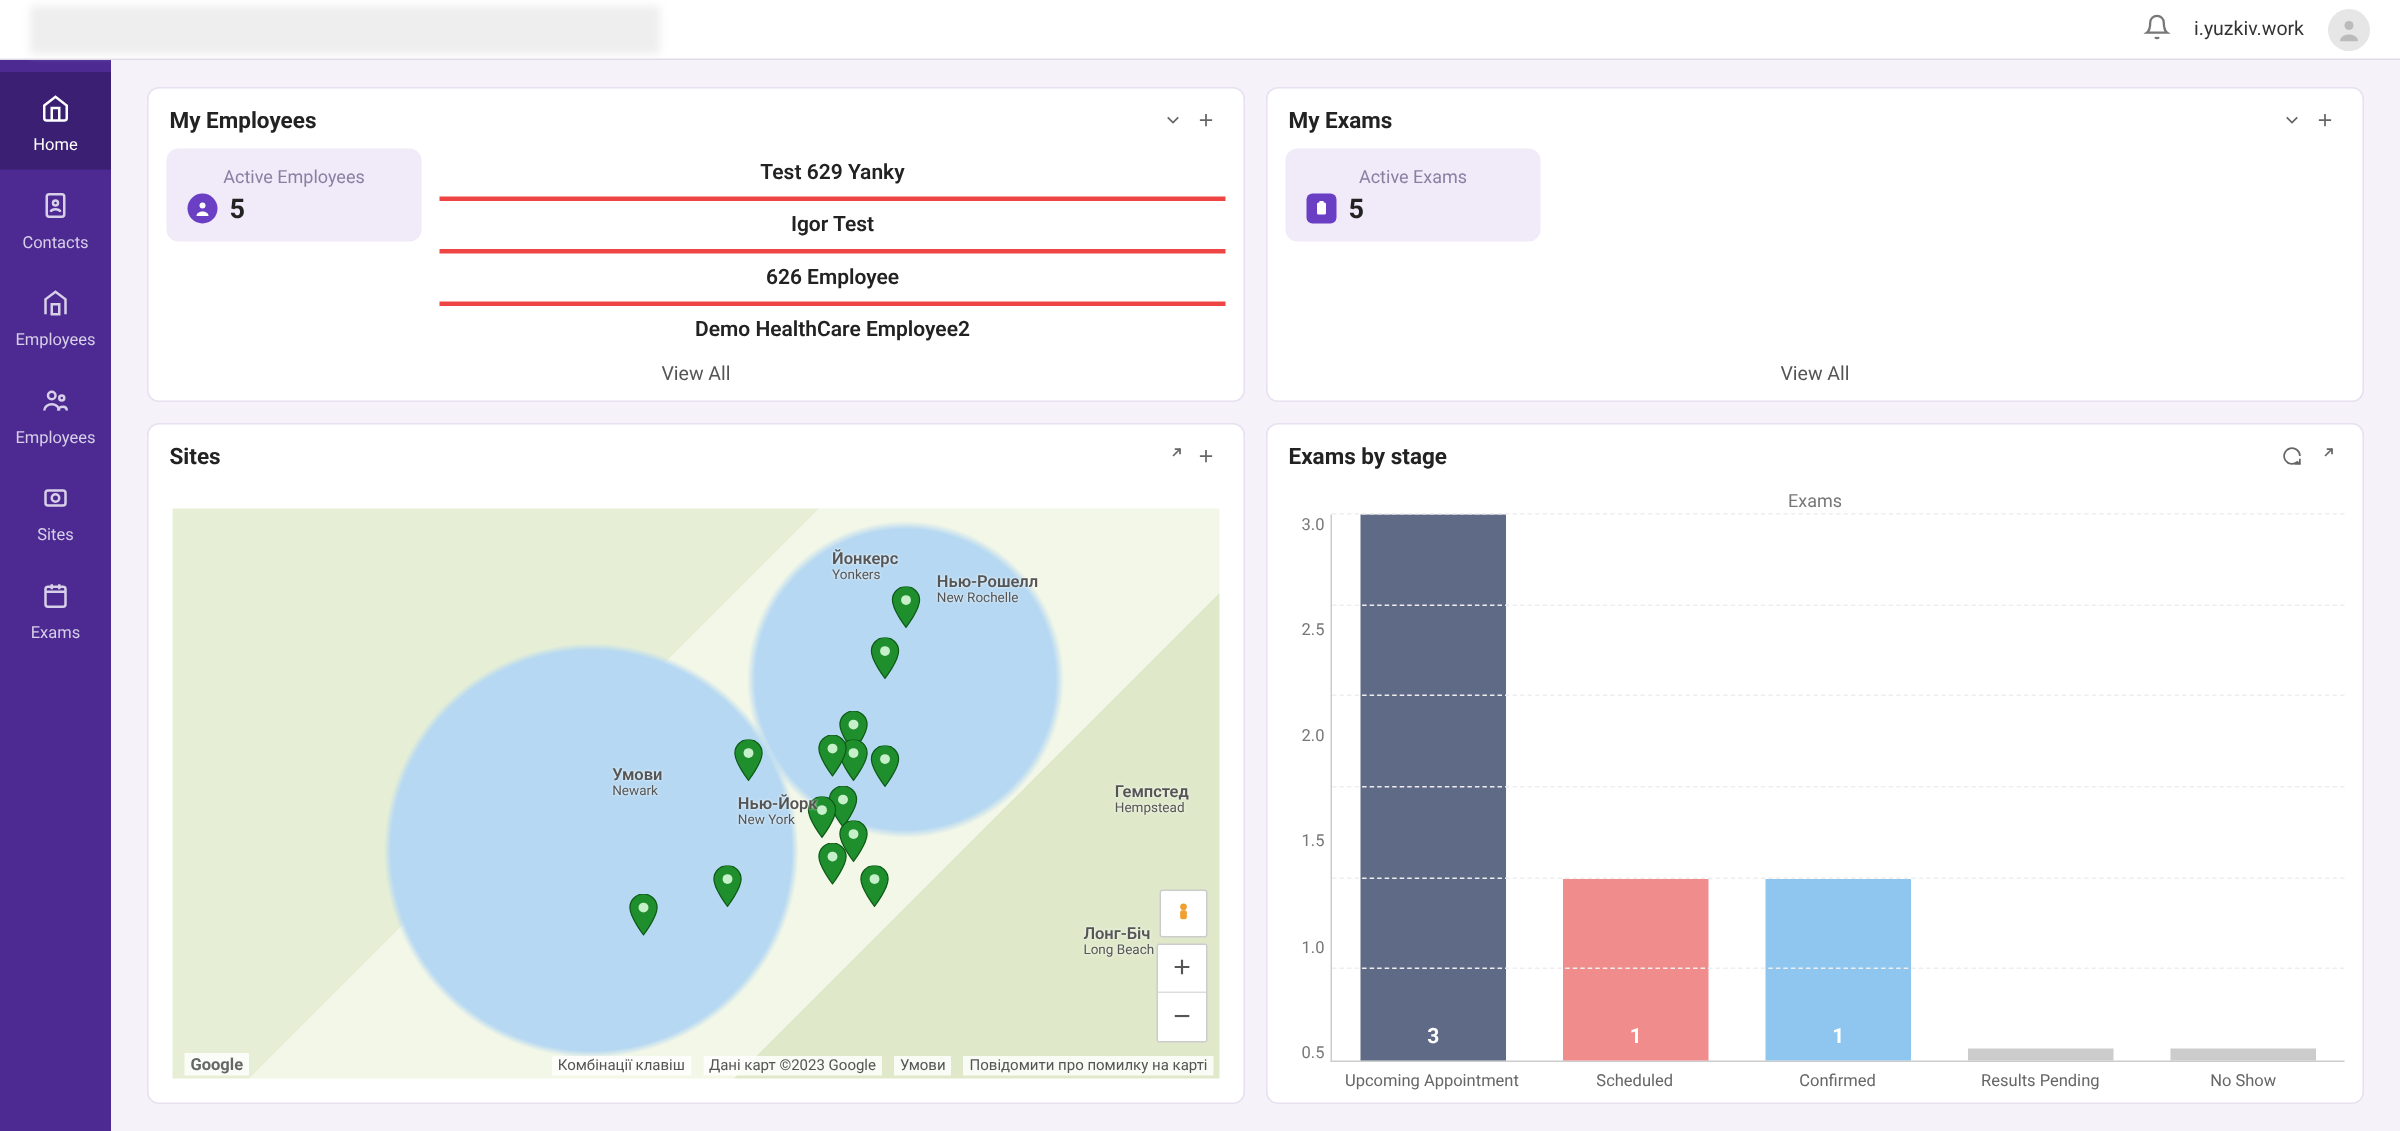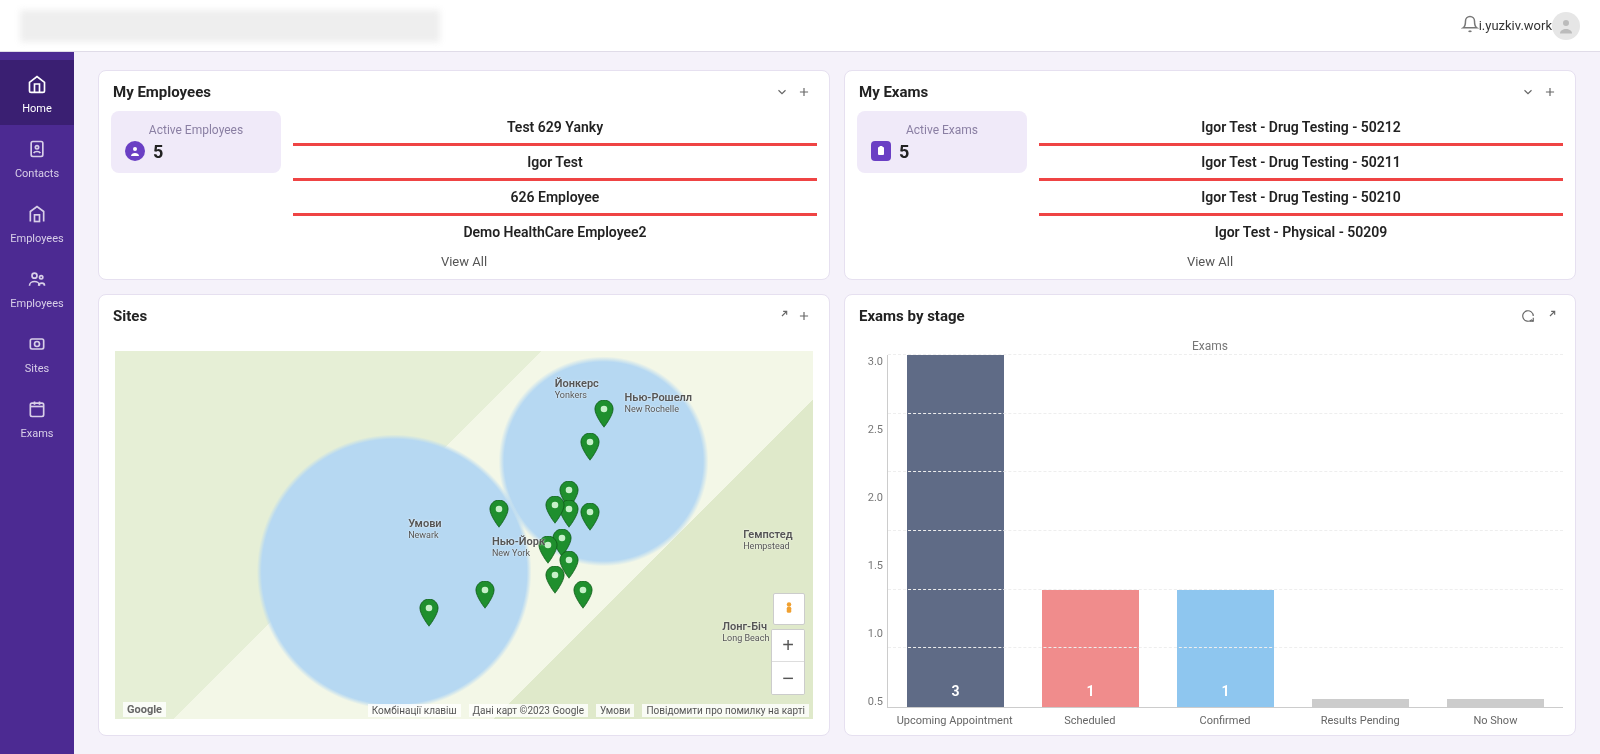--- a/index.html
+++ b/index.html
@@ -6,28 +6,28 @@
   body {
     font-family: -apple-system, BlinkMacSystemFont, "Segoe UI", Roboto, Arial, sans-serif;
     background: #f5f2fa;
     width: 1600px;
     height: 754px;
     overflow: hidden;
     display: flex;
     flex-direction: column;
   }
   .topbar {
-    height: 52px;
+    height: 40px;
     background: #fff;
     border-bottom: 1px solid #e0dce8;
     display: flex;
     align-items: center;
     justify-content: flex-end;
     padding: 0 20px;
-    gap: 0;
+    gap: 16px;
   }
   .topbar .logo-blur {
     margin-right: auto;
     width: 420px;
     height: 32px;
     background: #eee;
     filter: blur(3px);
   }
   .topbar .username { font-size: 13px; color: #333; }
   .topbar .avatar {
@@ -307,26 +307,20 @@
           <div class="val-row">
             <span class="ticon" style="border-radius:4px">
                 <svg width="12" height="12" viewBox="0 0 24 24" fill="#fff">
                   <rect x="6" y="4" width="12" height="16" rx="2"></rect>
                   <rect x="9" y="2" width="6" height="4" rx="1"></rect>
                 </svg>
               </span>
             <span class="val">5</span>
           </div>
         </div>
-        <div class="list" id="exams-list">
-            <div class="list-row">Igor Test - Drug Testing - 50212</div>
-            <div class="list-row">Igor Test - Drug Testing - 50211</div>
-            <div class="list-row">Igor Test - Drug Testing - 50210</div>
-            <div class="list-row">Igor Test - Physical - 50209</div>
-          </div>
       </div>
       <div class="view-all">View All</div>
     </div>
 
     <div class="card">
       <div class="card-header">
         <span class="title">Sites</span>
         <span class="hicon">
             <svg width="14" height="14" viewBox="0 0 24 24" fill="none" stroke="currentColor" stroke-width="2">
               <path d="M14 4h6v6"></path>

